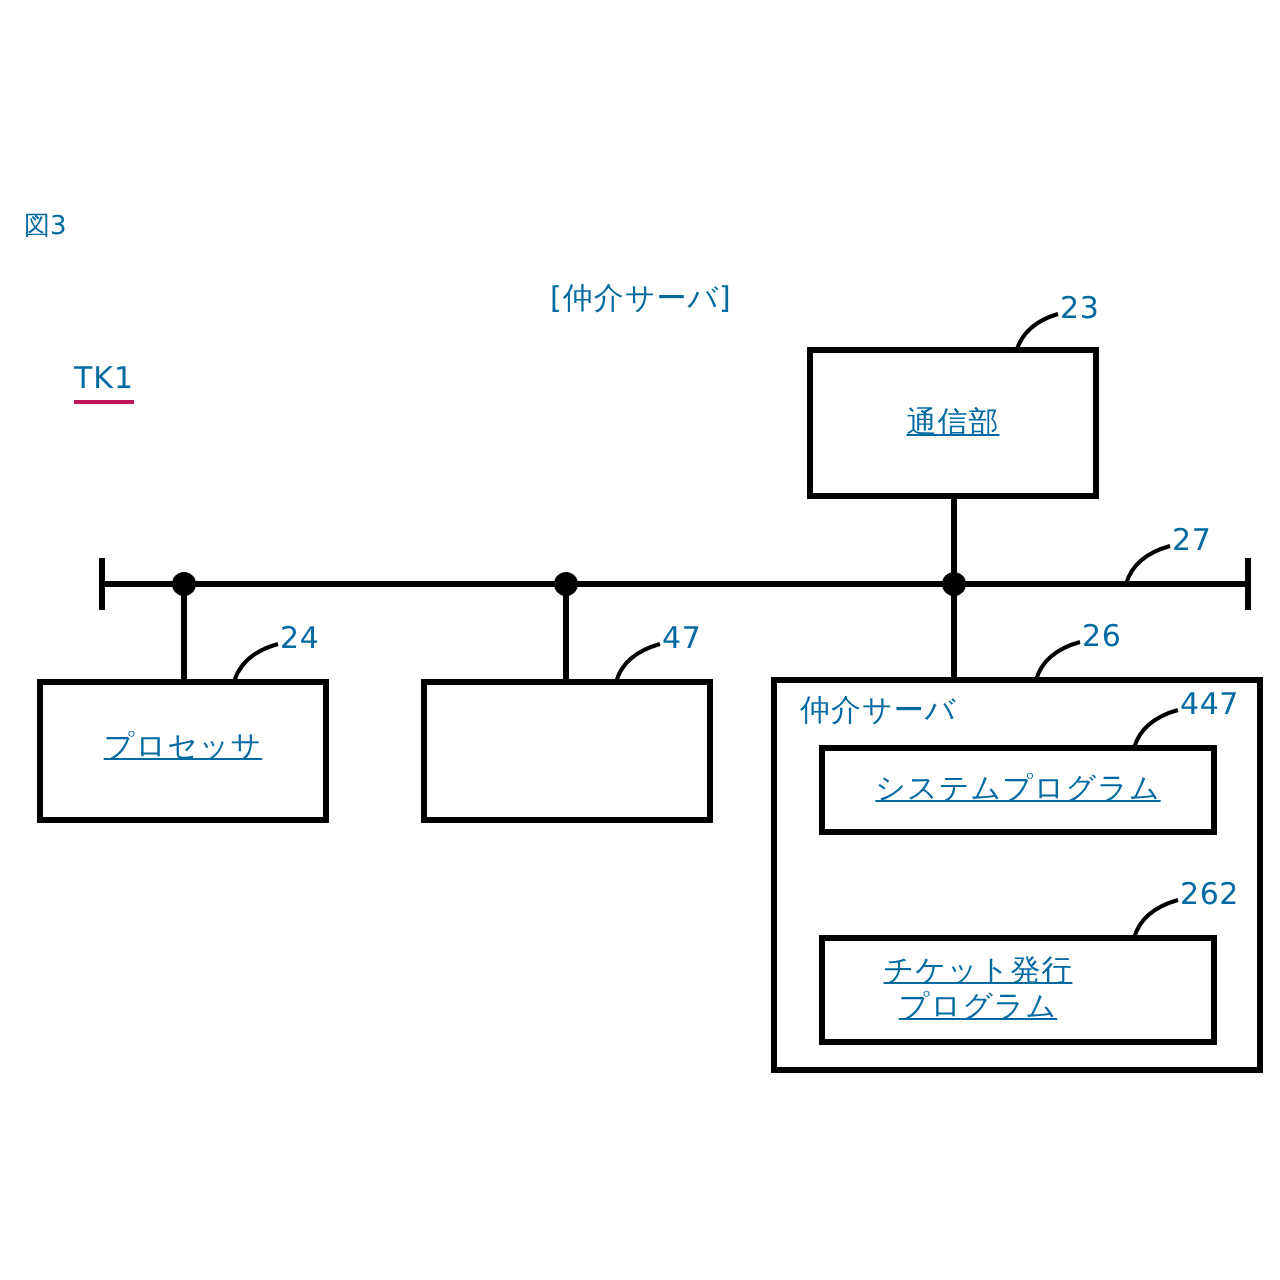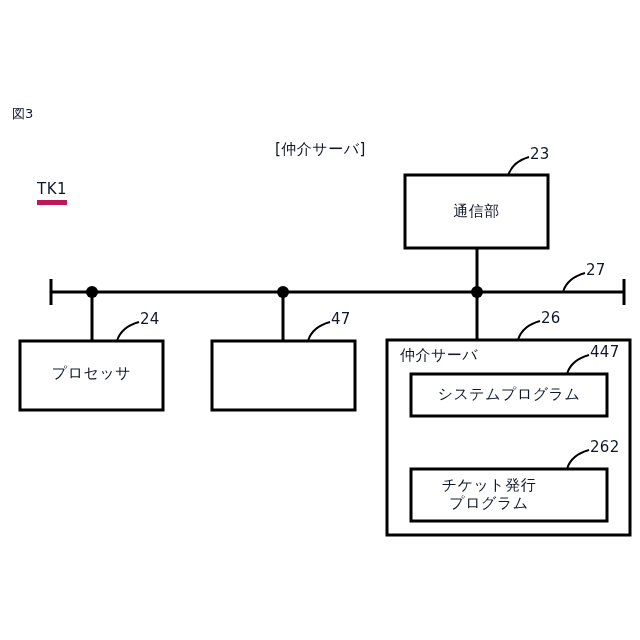--- a/index.html
+++ b/index.html
@@ -17,55 +17,56 @@
   }
   svg.layer {
     position: absolute;
     left: 0;
     top: 0;
     width: 640px;
     height: 640px;
   }
   .lbl {
     position: absolute;
-    color: #0f172a;
+    color: #0369a1;
     white-space: pre;
     line-height: 1.18;
   }
   .fig-label {
     font-size: 13px;
   }
   .title-label {
     font-size: 15px;
     letter-spacing: 0.5px;
   }
   .tk-label {
     font-size: 15px;
     letter-spacing: 0.5px;
-    border-bottom: 5px solid #be185d;
+    border-bottom: 2px solid #be185d;
     padding-bottom: 1px;
   }
   .box-label {
     font-size: 15px;
     text-align: center;
     letter-spacing: 0.5px;
   }
   .box-label-left {
     font-size: 15px;
     text-align: left;
     letter-spacing: 0.5px;
   }
   .ref-num {
     font-size: 15px;
     letter-spacing: 0.3px;
   }
   .ctr {
     display: flex;
     align-items: center;
     justify-content: center;
+    text-decoration: underline;
   }
 </style>
 </head>
 <body>
 
 <div id="canvas">
 
   <svg class="layer" viewBox="0 0 640 640">
 
     <g>

